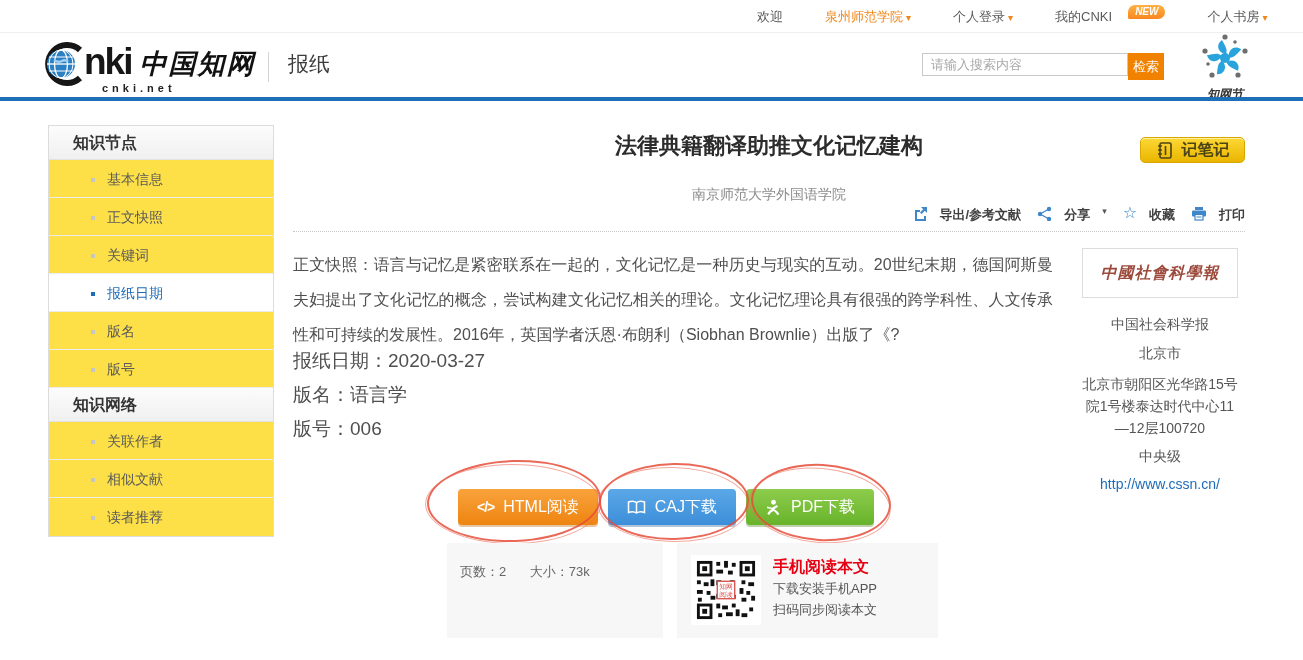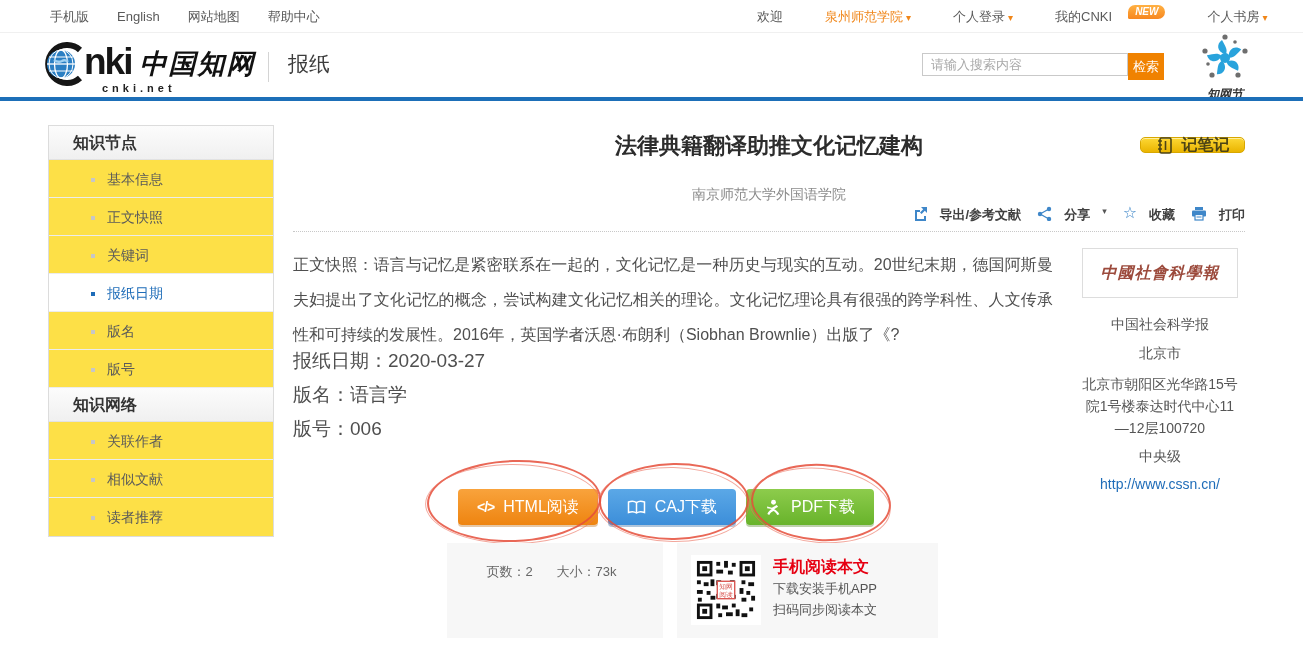--- a/index.html
+++ b/index.html
@@ -37,21 +37,21 @@
     background:linear-gradient(#fcfcfc,#f0f0f0); border-bottom:1px solid #e2e2e2; }
   .side-item { height:38px; line-height:38px; padding-left:42px; font-size:14px; color:#5a5a5a; background:#fde047; border-bottom:1px solid #ececec; cursor:pointer; }
   .side-item .bullet { display:inline-block; width:4px; height:4px; background:#c6c6c6; margin-right:12px; vertical-align:2px; }
   .side-item.active { background:#fff; color:#1e6cb8; }
   .side-item.active .bullet { background:#1e6cb8; }
   .side-item:last-child { border-bottom:none; }
 
   
   .article-title { position:absolute; left:293px; width:952px; top:131px; text-align:center; font-size:22px; font-weight:bold; color:#2c2c2c; }
   .affiliation { position:absolute; left:293px; width:952px; top:186px; text-align:center; font-size:14px; color:#8b8b8b; }
-  .note-btn { position:absolute; left:1140px; top:137px; width:105px; height:16px; border-radius:5px;
+  .note-btn { position:absolute; left:1140px; top:137px; width:105px; height:26px; border-radius:5px;
     background:linear-gradient(#fdd835,#eab500); border:1px solid #d8a700; box-shadow:inset 0 1px 0 #ffef9e;
     display:flex; align-items:center; justify-content:center; gap:7px; color:#4d4415; font-size:16px; font-weight:bold; cursor:pointer; }
   .toolbar { position:absolute; left:293px; width:952px; top:206px; display:flex; justify-content:flex-end; gap:16px; font-size:13px; color:#404040; align-items:center; }
   .tool-item { display:flex; gap:12px; cursor:pointer;font-weight:bold; }
   .tool-item .star { color:#3f87c9; font-size:16px; line-height:14px; }
   .tool-item .mini-chev { color:#555; font-size:9px; }
   .dotted-sep { position:absolute; left:293px; width:952px; top:231px; border-top:1px dotted #c8c8c8; }
 
   .snapshot { position:absolute; left:293px; width:760px; top:247px; font-size:16px; line-height:35px; color:#4f4f4f; text-align:justify; }
   .meta-block { position:absolute; left:293px; top:344px; font-size:19px; color:#4f4f4f; }
@@ -62,21 +62,21 @@
   .act-btn { height:36px; border-radius:4px; color:#fff; font-size:16px; display:flex; align-items:center; gap:9px; padding:0 19px; cursor:pointer; border:none; }
   .act-btn.orange { background:linear-gradient(#f9a33c,#ee8410); box-shadow:0 2px 0 rgba(180,95,0,.35); }
   .act-btn.blue   { background:linear-gradient(#5ba8e7,#3c8ed9); box-shadow:0 2px 0 rgba(30,90,150,.35); }
   .act-btn.green  { background:linear-gradient(#8dcc4c,#68b32b); box-shadow:0 2px 0 rgba(70,120,20,.35); }
   .act-icon-code { font-weight:bold; font-size:14px; letter-spacing:-1px; }
 
   .sketch-ellipse { position:absolute; border:2px solid rgba(229,77,58,.85); border-radius:50%; pointer-events:none; }
   .sketch-ellipse::after { content:""; position:absolute; left:-4px; top:2px; right:-2px; bottom:-4px; border:1.5px solid rgba(235,110,92,.6); border-radius:50%; transform:rotate(2deg); }
 
   
-  .file-box { position:absolute; left:447px; top:543px; width:216px; height:95px; background:#f7f7f7; font-size:13px; color:#666; padding:20px 0 0 13px;text-align:center; }
+  .file-box { position:absolute; left:447px; top:543px; width:216px; height:95px; background:#f7f7f7; font-size:13px; color:#666; padding:20px 0 0 13px; }
   .file-box span { margin-right:20px; }
   .mobile-box { position:absolute; left:677px; top:543px; width:261px; height:95px; background:#f7f7f7; display:flex; }
   .qr-wrap { width:70px; height:70px; background:#fff; margin:12px 0 0 14px; display:flex; align-items:center; justify-content:center; }
   .mobile-text { margin-left:12px; padding-top:14px; }
   .mobile-title { color:#e60012; font-size:16px; font-weight:bold; }
   .mobile-line { font-size:13px; color:#555; line-height:21px; }
   .mobile-line:first-of-type { margin-top:9px; }
 
   
   .pub-col { position:absolute; left:1082px; width:156px; top:248px; text-align:center; }
@@ -87,26 +87,20 @@
   .pub-addr { margin-top:10px; font-size:14px; color:#555; line-height:22px; }
   .pub-level { margin-top:9px; font-size:14px; color:#555; }
   .pub-link { margin-top:10px; font-size:14px; color:#1e6cb8; cursor:pointer; }
 </style>
 </head>
 <body>
 
 <div class="page">
 
   <div class="topbar">
-    <div class="topbar-left">
-      <span class="toplink">手机版</span>
-      <span class="toplink">English</span>
-      <span class="toplink">网站地图</span>
-      <span class="toplink">帮助中心</span>
-    </div>
     <div class="topbar-right">
       <span>欢迎</span>
       <span class="toplink orange-text"><span>泉州师范学院</span><span class="chev">▾</span></span>
       <span class="toplink"><span>个人登录</span><span class="chev">▾</span></span>
       <span class="toplink"><span>我的CNKI</span><span class="new-badge">NEW</span></span>
       <span class="toplink"><span>个人书房</span><span class="chev">▾</span></span>
     </div>
   </div>
 
   <div class="header">

